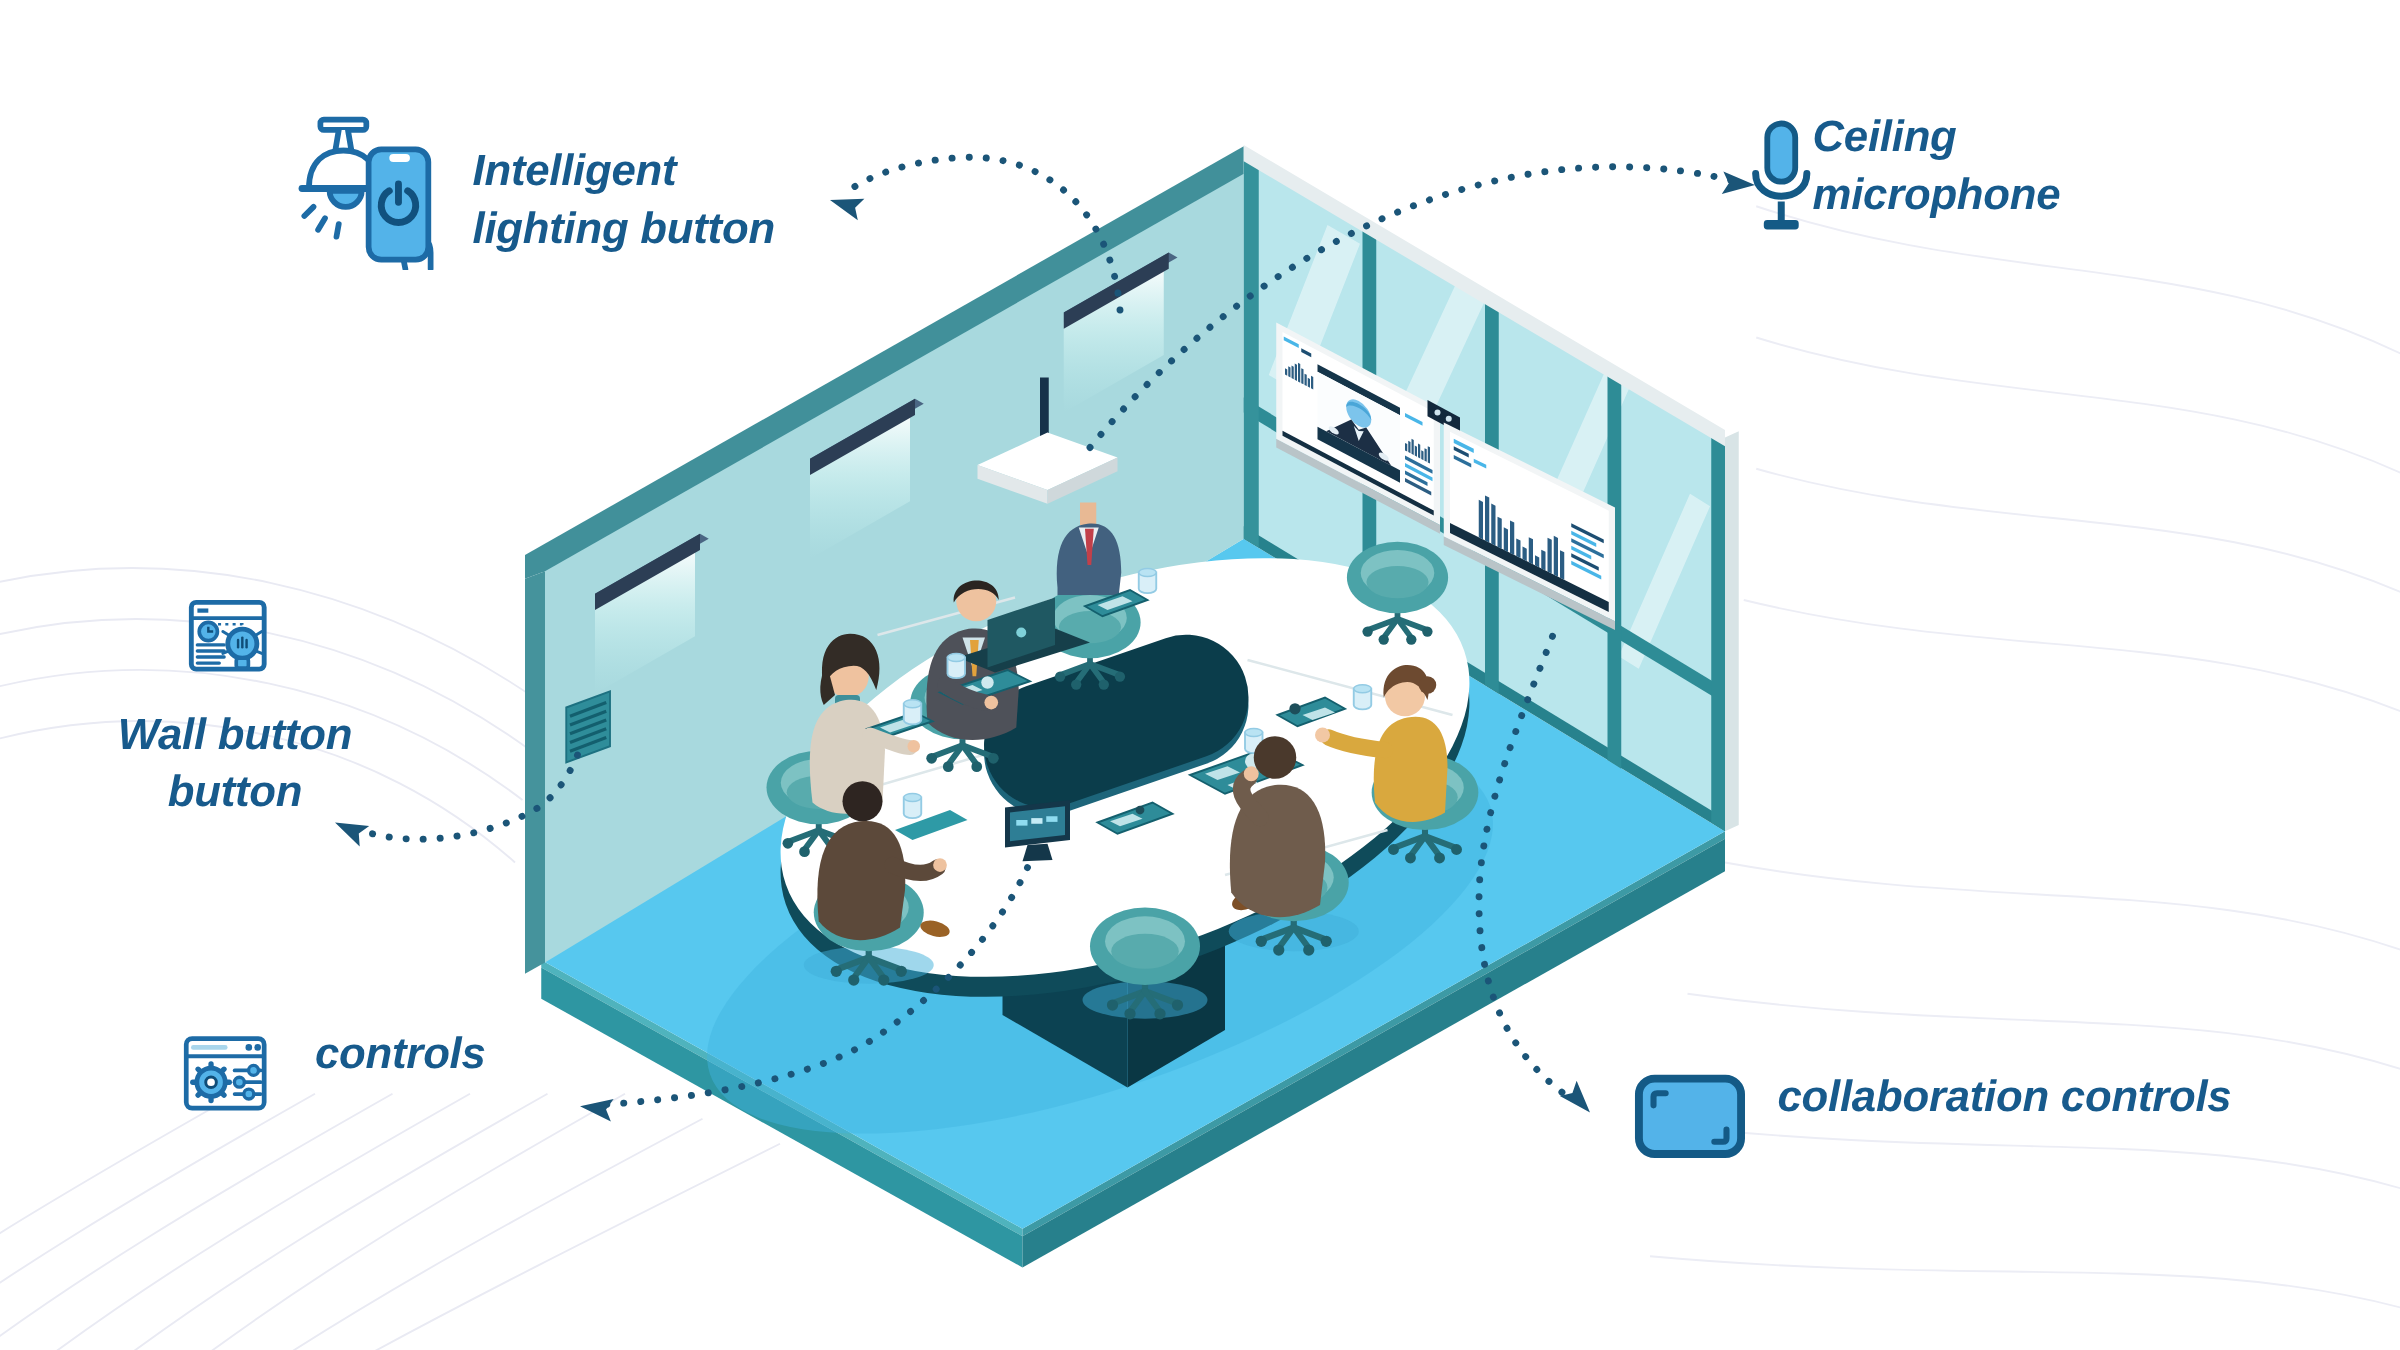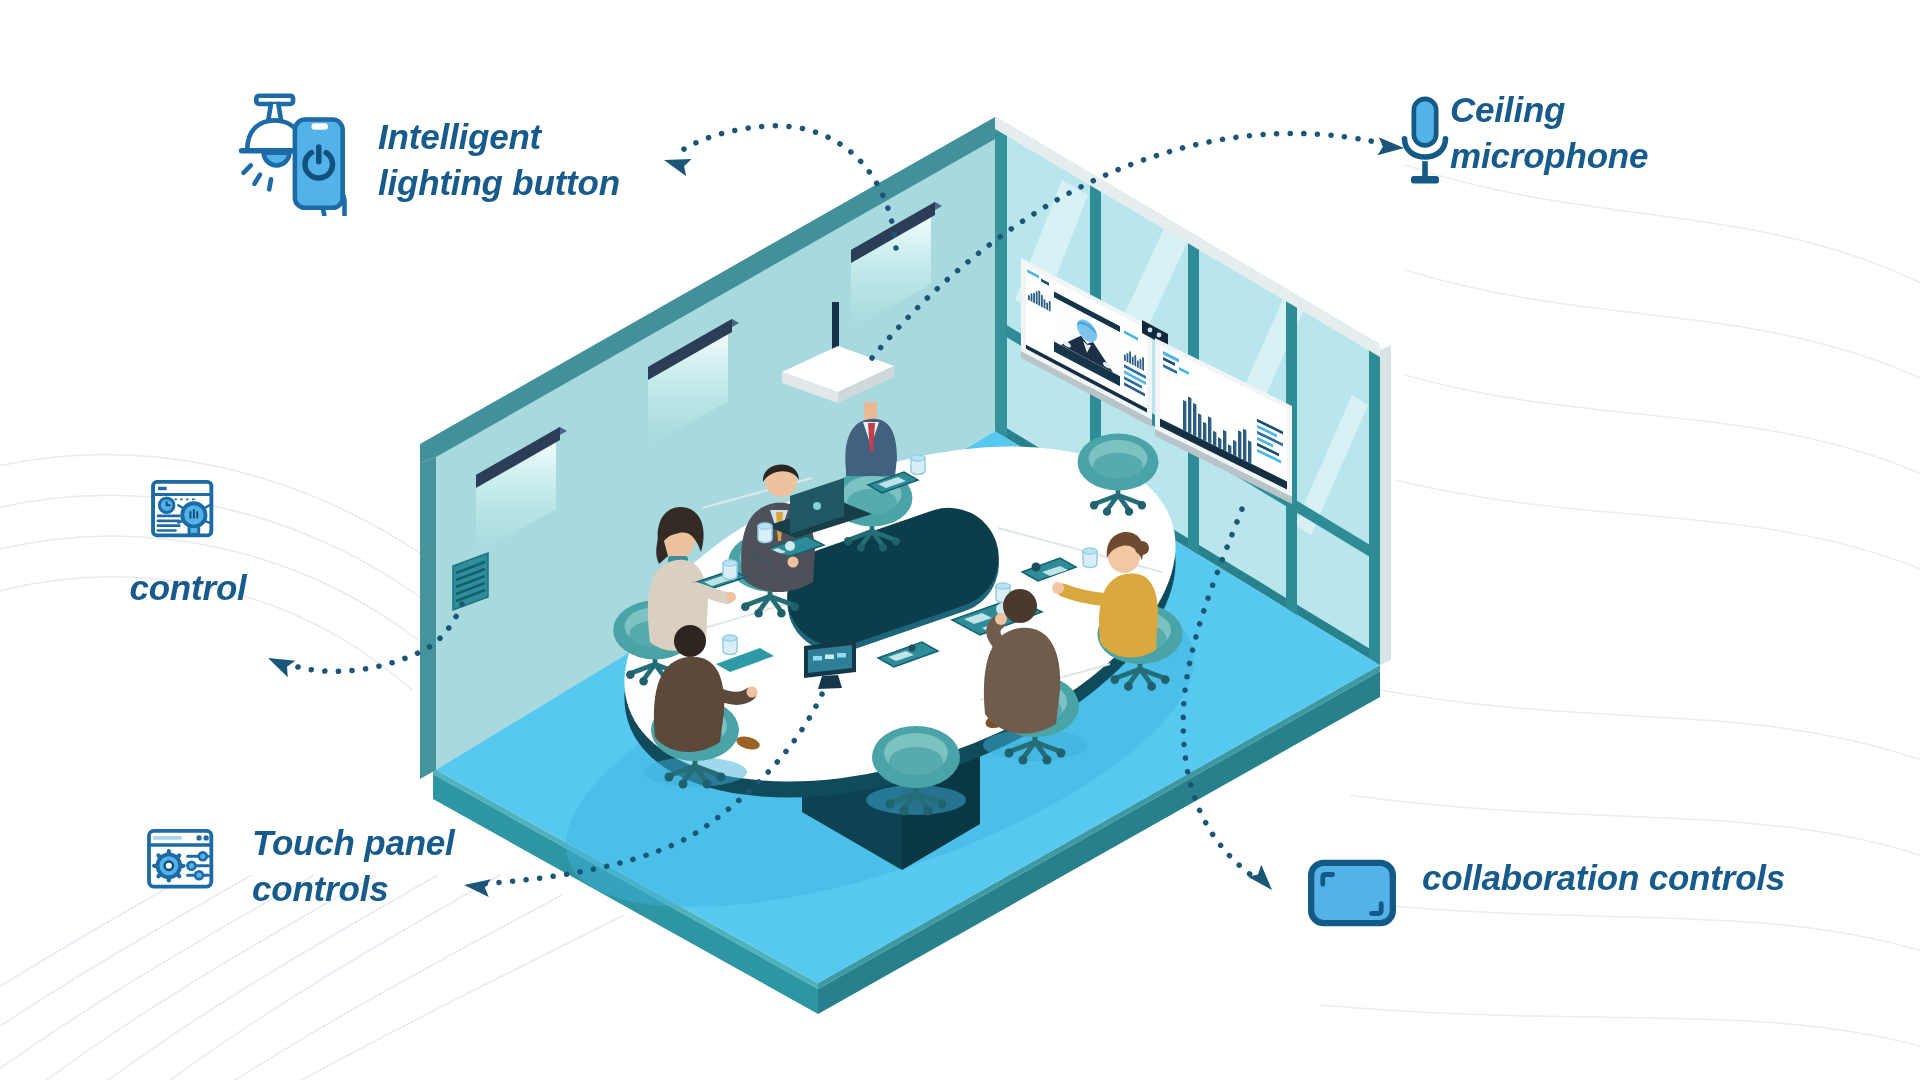--- a/index.html
+++ b/index.html
@@ -468,21 +468,22 @@
     </g>
     <circle cx="45" cy="37" r="12" fill="#53b3e9" stroke="#1d6ba6" stroke-width="4"></circle>
     <g stroke="#0f4d78" stroke-width="2" stroke-linecap="round">
       <line x1="41.5" y1="34" x2="41.5" y2="40"></line>
       <line x1="45" y1="32" x2="45" y2="40"></line>
       <line x1="48.5" y1="34" x2="48.5" y2="40"></line>
     </g>
     <rect x="40" y="49" width="10" height="8" rx="2" fill="#53b3e9" stroke="#1d6ba6" stroke-width="3"></rect>
   </svg>
   <div class="label-text centered" style="left:88px;top:565px;width:200px">
-    <div>control</div>
+    <div>Wall button</div>
+    <div>button</div>
   </div>
 
   <svg class="label-icon" style="left:146px;top:828px" width="74" height="68" viewBox="0 0 78 72">
     <rect x="3" y="3" width="66" height="59" rx="5" fill="#ffffff" stroke="#1d6ba6" stroke-width="4"></rect>
     <line x1="3" y1="18" x2="69" y2="18" stroke="#1d6ba6" stroke-width="3.5"></line>
     <line x1="9" y1="10.5" x2="36" y2="10.5" stroke="#a9d6ec" stroke-width="4" stroke-linecap="round"></line>
     <circle cx="56" cy="10.5" r="2.8" fill="#1d6ba6"></circle>
     <circle cx="63.5" cy="10.5" r="2.8" fill="#1d6ba6"></circle>
     <g stroke="#1d6ba6" stroke-width="4.5" stroke-linecap="round">
       <line x1="24" y1="24.5" x2="24" y2="28"></line>
@@ -499,21 +500,20 @@
     <g stroke="#1d6ba6" stroke-width="3.2" stroke-linecap="round">
       <line x1="44" y1="30" x2="66" y2="30"></line>
       <line x1="44" y1="40" x2="66" y2="40"></line>
       <line x1="44" y1="50" x2="66" y2="50"></line>
     </g>
     <circle cx="60" cy="30" r="4.2" fill="#53b3e9" stroke="#1d6ba6" stroke-width="2.8"></circle>
     <circle cx="48" cy="40" r="4.2" fill="#53b3e9" stroke="#1d6ba6" stroke-width="2.8"></circle>
     <circle cx="56" cy="50" r="4.2" fill="#53b3e9" stroke="#1d6ba6" stroke-width="2.8"></circle>
   </svg>
   <div class="label-text" style="left:252px;top:820px">
-    <div>Touch panel</div>
     <div>controls</div>
   </div>
 
   <svg class="label-icon" style="left:1306px;top:858px" width="92" height="72" viewBox="0 0 94 74">
     <rect x="5" y="5" width="84" height="62" rx="13" fill="#53b3e9" stroke="#145a86" stroke-width="6.5"></rect>
     <g fill="none" stroke="#145a86" stroke-width="5" stroke-linecap="round" stroke-linejoin="round">
       <path d="M 27 17 H 20 Q 17 17 17 20 V 27"></path>
       <path d="M 67 57 H 74 Q 77 57 77 54 V 47"></path>
     </g>
   </svg>

